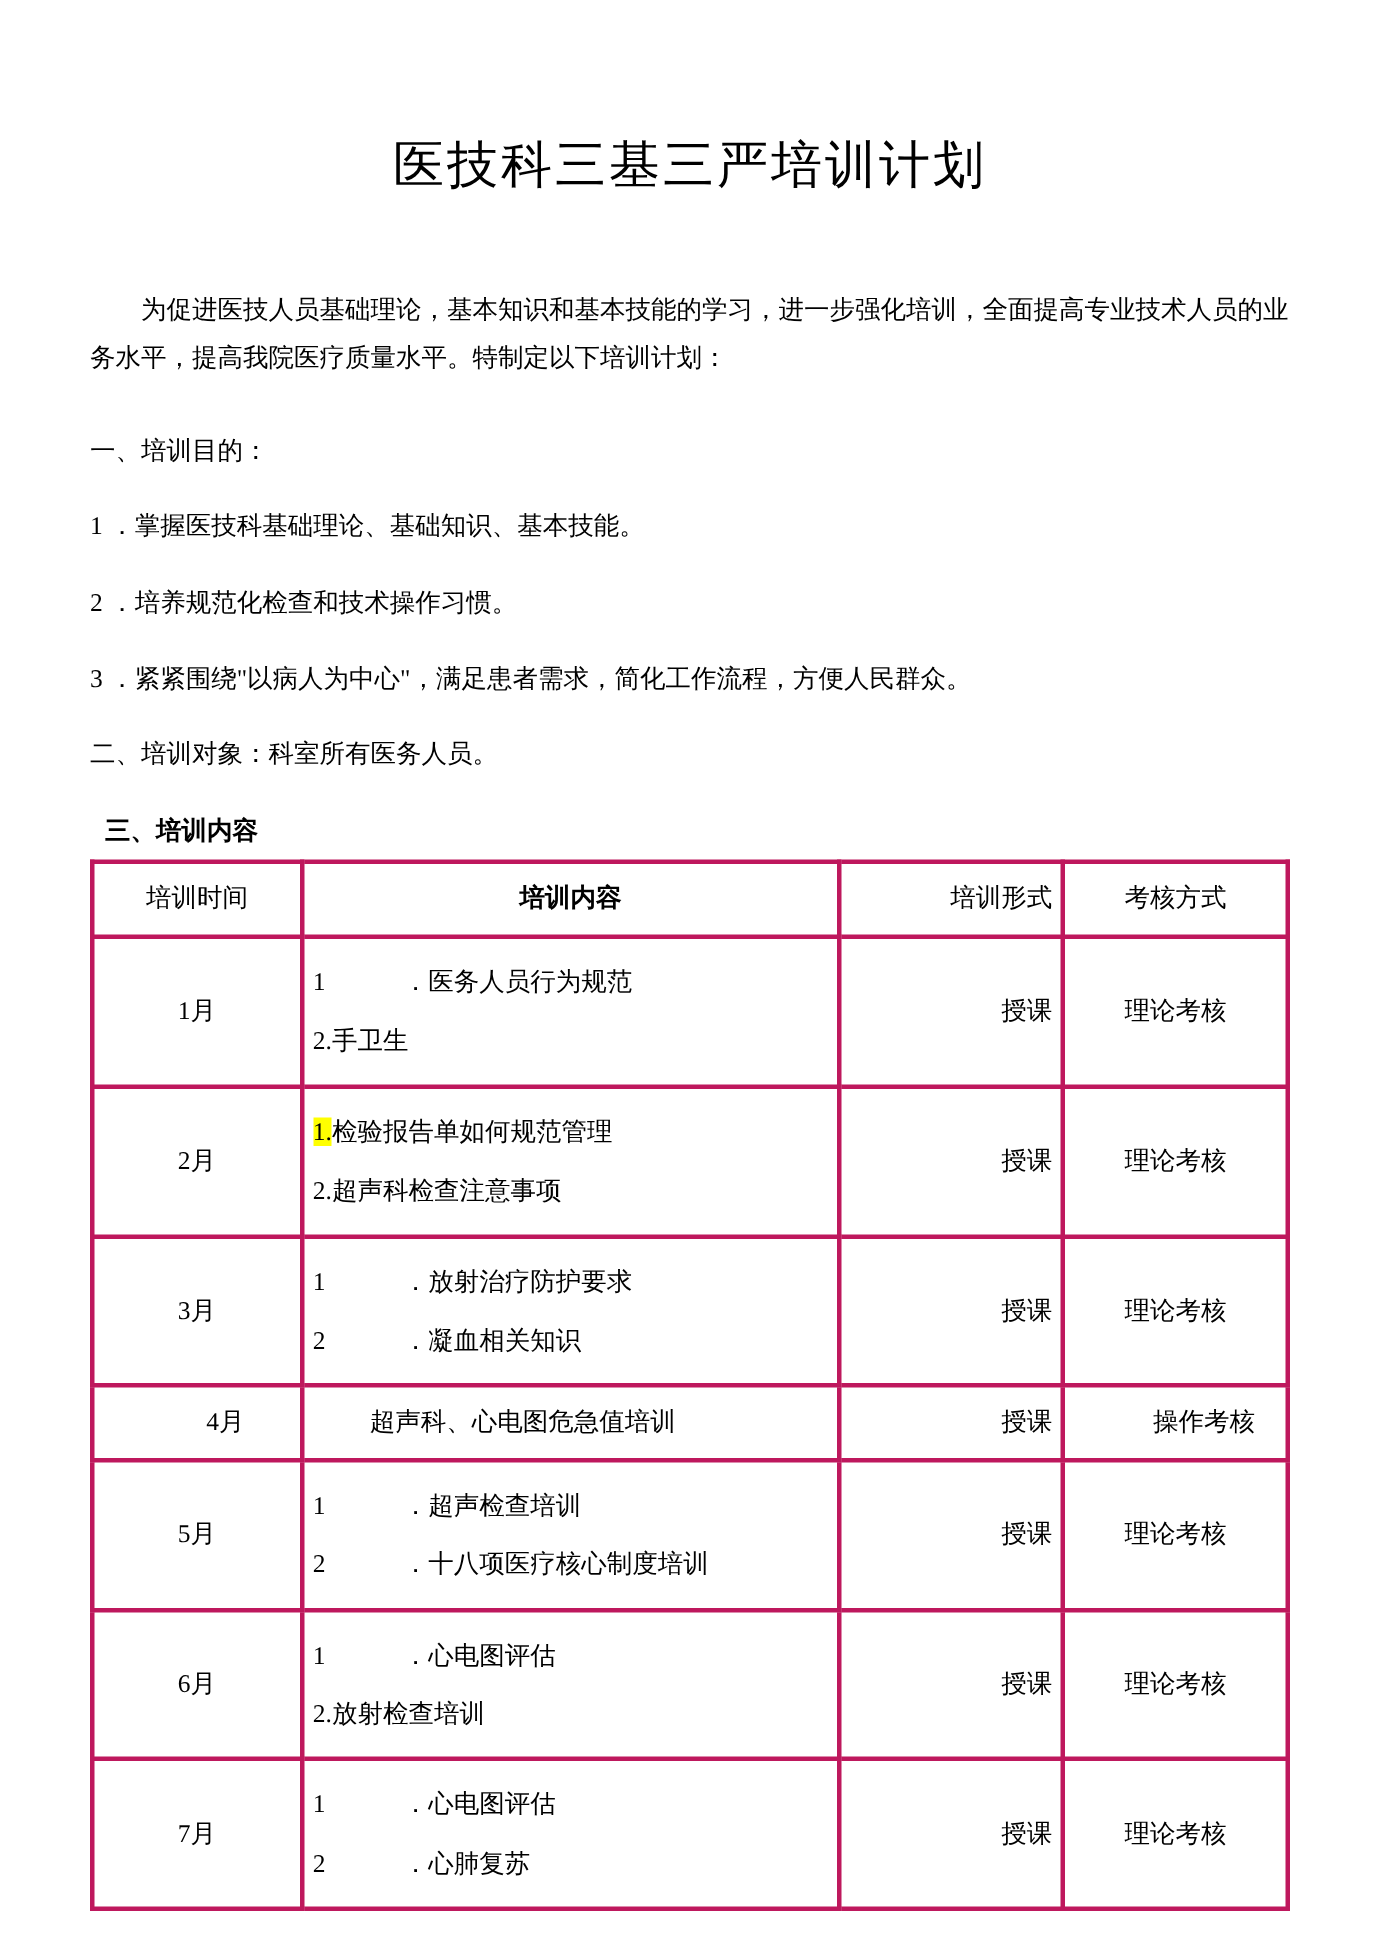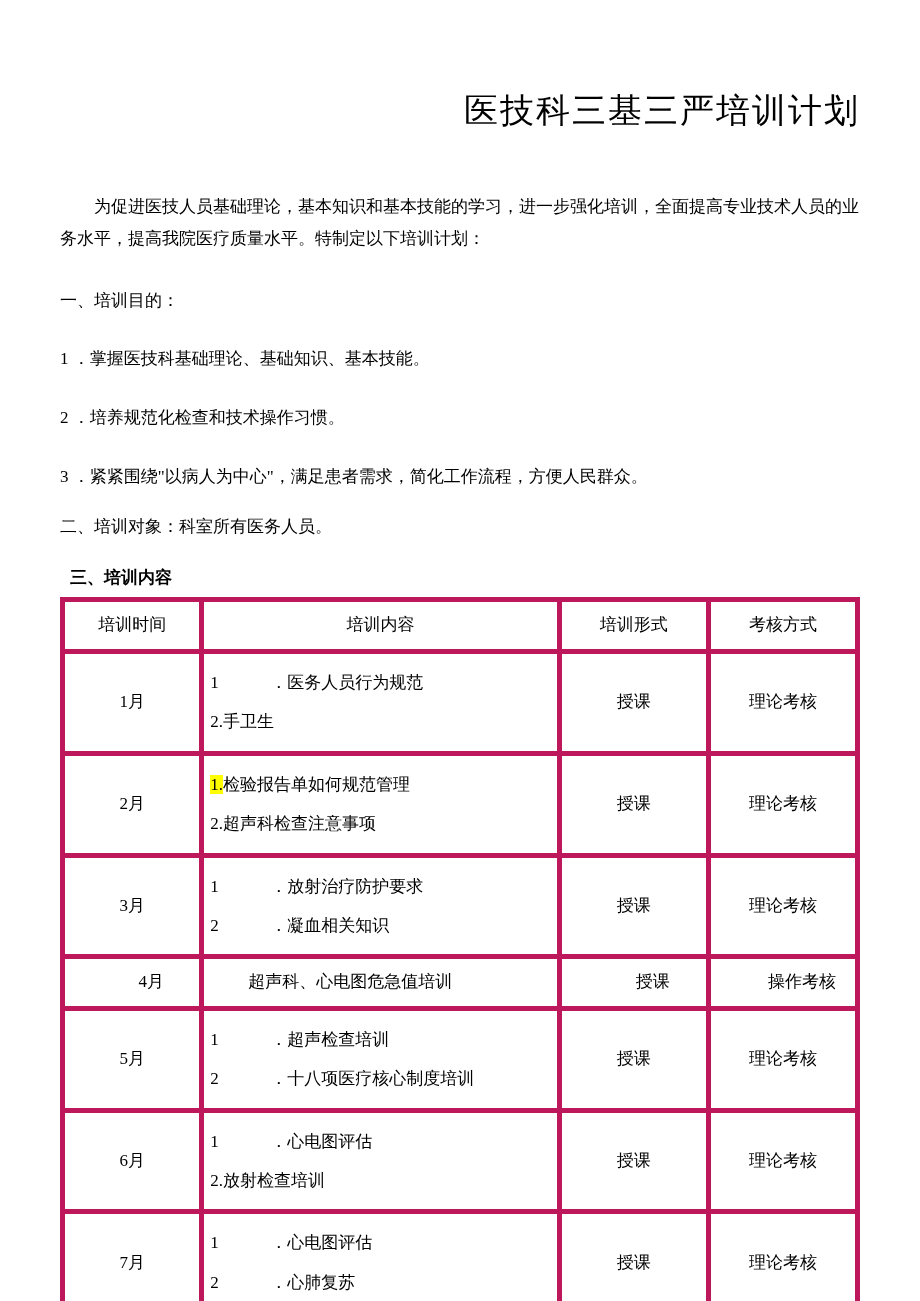--- a/index.html
+++ b/index.html
@@ -11,72 +11,72 @@
       font-family: "SimSun", "宋体", serif;
       background: #ffffff;
       width: 920px;
       margin: 0 auto;
       padding: 80px 60px 60px 60px;
       color: #000;
       font-size: 17px;
       line-height: 1.8;
     }
     .title {
-      text-align: right;
+      text-align: center;
       font-size: 34px;
       font-weight: normal;
       margin-bottom: 50px;
       letter-spacing: 2px;
     }
     .intro {
       text-indent: 2em;
       margin-bottom: 30px;
       line-height: 1.9;
     }
     .section-header {
       margin-bottom: 20px;
       margin-top: 12px;
     }
     .list-item {
       margin-bottom: 20px;
-      margin-top: 28px;
+      margin-top: 4px;
     }
     .section-three {
       margin-top: 12px;
       margin-bottom: 4px;
       padding-left: 10px;
       font-weight: bold;
     }
     table {
       width: 100%;
       border-collapse: collapse;
       font-size: 17px;
     }
     th, td {
-      border: 5px solid #be185d;
+      border: 3px solid #be185d;
       padding: 8px 6px;
       vertical-align: middle;
     }
     th {
       font-weight: normal;
       text-align: center;
       height: 40px;
     }
     .col-time {
       width: 140px;
       text-align: center;
     }
     .col-content {
       width: 360px;
       text-align: left;
       padding-left: 6px;
     }
     .col-format {
       width: 150px;
-      text-align: center;
+      text-align: right;
     }
     .col-exam {
       width: 150px;
       text-align: center;
     }
     .content-line {
       line-height: 2.2;
       margin: 2px 0;
     }
     .num-wide {
@@ -106,21 +106,21 @@
 <p class="list-item">3 ．紧紧围绕"以病人为中心"，满足患者需求，简化工作流程，方便人民群众。</p>
 
 <p class="section-header">二、培训对象：科室所有医务人员。</p>
 
 <p class="section-three">三、培训内容</p>
 
 <table>
   <thead>
     <tr>
       <th class="col-time">培训时间</th>
-      <th class="col-content" style="text-align:center;">培训内容</th>
+      <th class="col-content" style="text-align:center;font-weight:bold;">培训内容</th>
       <th class="col-format">培训形式</th>
       <th class="col-exam">考核方式</th>
     </tr>
   </thead>
   <tbody id="table-body">
   <tr>
         <td class="col-time">1月</td>
         <td class="col-content">
           <div class="content-line"><span class="num-wide">1</span><span>．医务人员行为规范</span></div>
           <div class="content-line"><span>2.手卫生</span></div>

